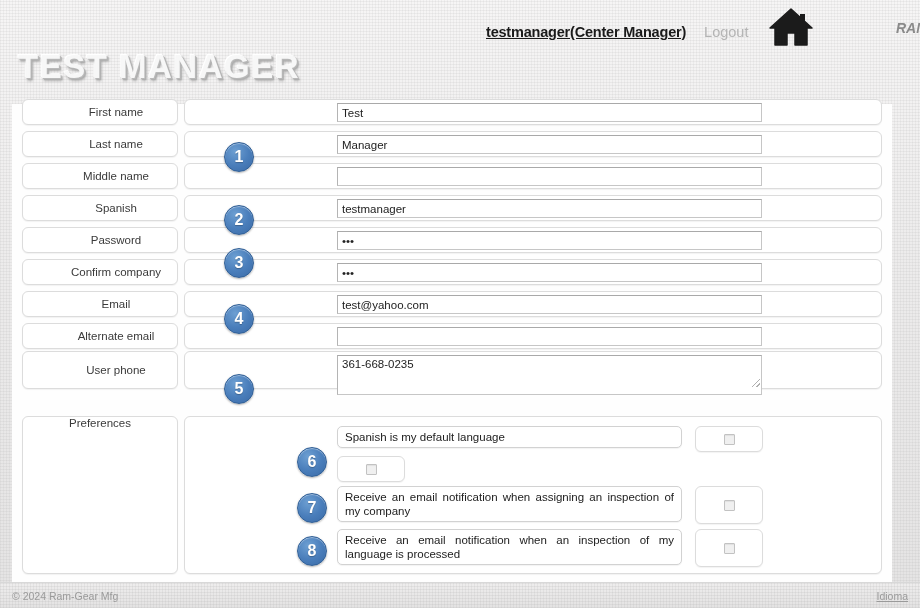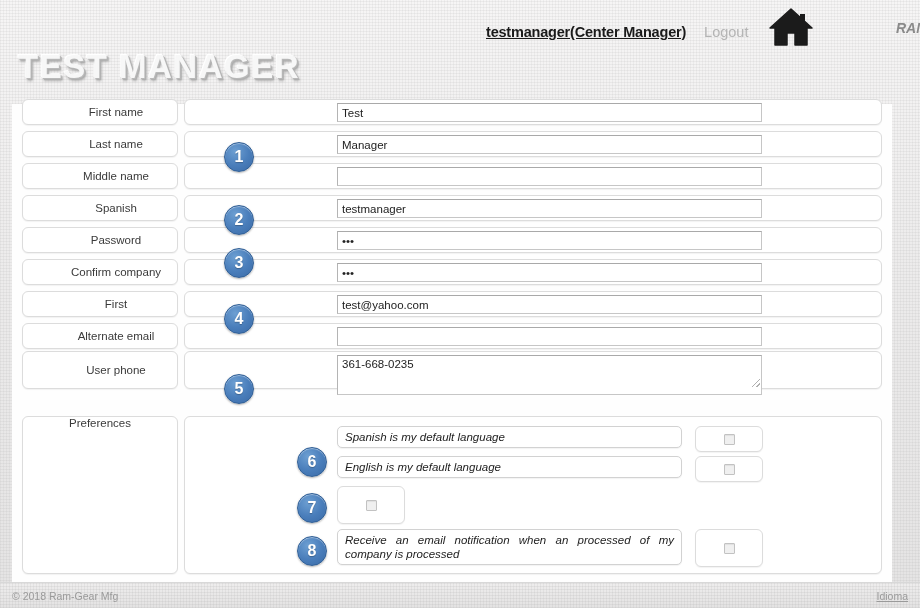--- a/index.html
+++ b/index.html
@@ -246,21 +246,20 @@
     border-radius: 6px;
     box-shadow: 0 1px 1px rgba(0,0,0,0.05);
   }
 
   .pref-row {
     position: absolute;
     left: 152px;
     display: flex;
     align-items: flex-start;
     gap: 13px;
-    font-style: italic;
   }
 
   .pref-text {
     width: 345px;
     min-height: 20px;
     background: #ffffff;
     border: 1px solid #d2d2d2;
     border-radius: 5px;
     box-shadow: 0 1px 1px rgba(0,0,0,0.05);
     font-size: 11.5px;
@@ -400,21 +399,21 @@
     <div class="label-box">
       <span>Confirm company</span>
     </div>
     <div class="input-box">
       <input class="text-input" type="text" value="•••" style="">
     </div>
   </div>
 
   <div class="field-row" style="top:200px;">
     <div class="label-box">
-      <span>First</span>
+      <span>Email</span>
     </div>
     <div class="input-box">
       <input class="text-input" type="text" value="test@yahoo.com" style="">
     </div>
   </div>
 
   <div class="field-row" style="top:232px;">
     <div class="label-box">
       <span>Alternate email</span>
     </div>
@@ -440,46 +439,46 @@
   <div class="pref-panel">
 
     <div class="pref-row" style="top:9px;">
       <div class="pref-text">Spanish is my default language</div>
       <div class="pref-check-box">
         <span class="checkbox"></span>
       </div>
     </div>
 
     <div class="pref-row" style="top:39px;">
-      <div class="pref-text">English is my default language</div>
       <div class="pref-check-box">
         <span class="checkbox"></span>
       </div>
     </div>
 
     <div class="pref-row" style="top:69px;">
+      <div class="pref-text">Receive an email notification when assigning an inspection of my company</div>
       <div class="pref-check-box tall">
         <span class="checkbox"></span>
       </div>
     </div>
 
     <div class="pref-row" style="top:112px;">
-      <div class="pref-text">Receive an email notification when an processed of my company is processed</div>
+      <div class="pref-text">Receive an email notification when an inspection of my language is processed</div>
       <div class="pref-check-box tall">
         <span class="checkbox"></span>
       </div>
     </div>
   </div>
 </div>
 
 <div class="badge" style="left:224px; top:142px;">1</div>
 <div class="badge" style="left:224px; top:205px;">2</div>
 <div class="badge" style="left:224px; top:248px;">3</div>
 <div class="badge" style="left:224px; top:304px;">4</div>
 <div class="badge" style="left:224px; top:374px;">5</div>
 <div class="badge" style="left:297px; top:447px;">6</div>
 <div class="badge" style="left:297px; top:493px;">7</div>
 <div class="badge" style="left:297px; top:536px;">8</div>
 
 <div class="footer">
-  <span class="footer-left">© 2018 Ram-Gear Mfg</span>
+  <span class="footer-left">© 2024 Ram-Gear Mfg</span>
   <a class="footer-right">Idioma</a>
 </div>
 
 </body></html>

